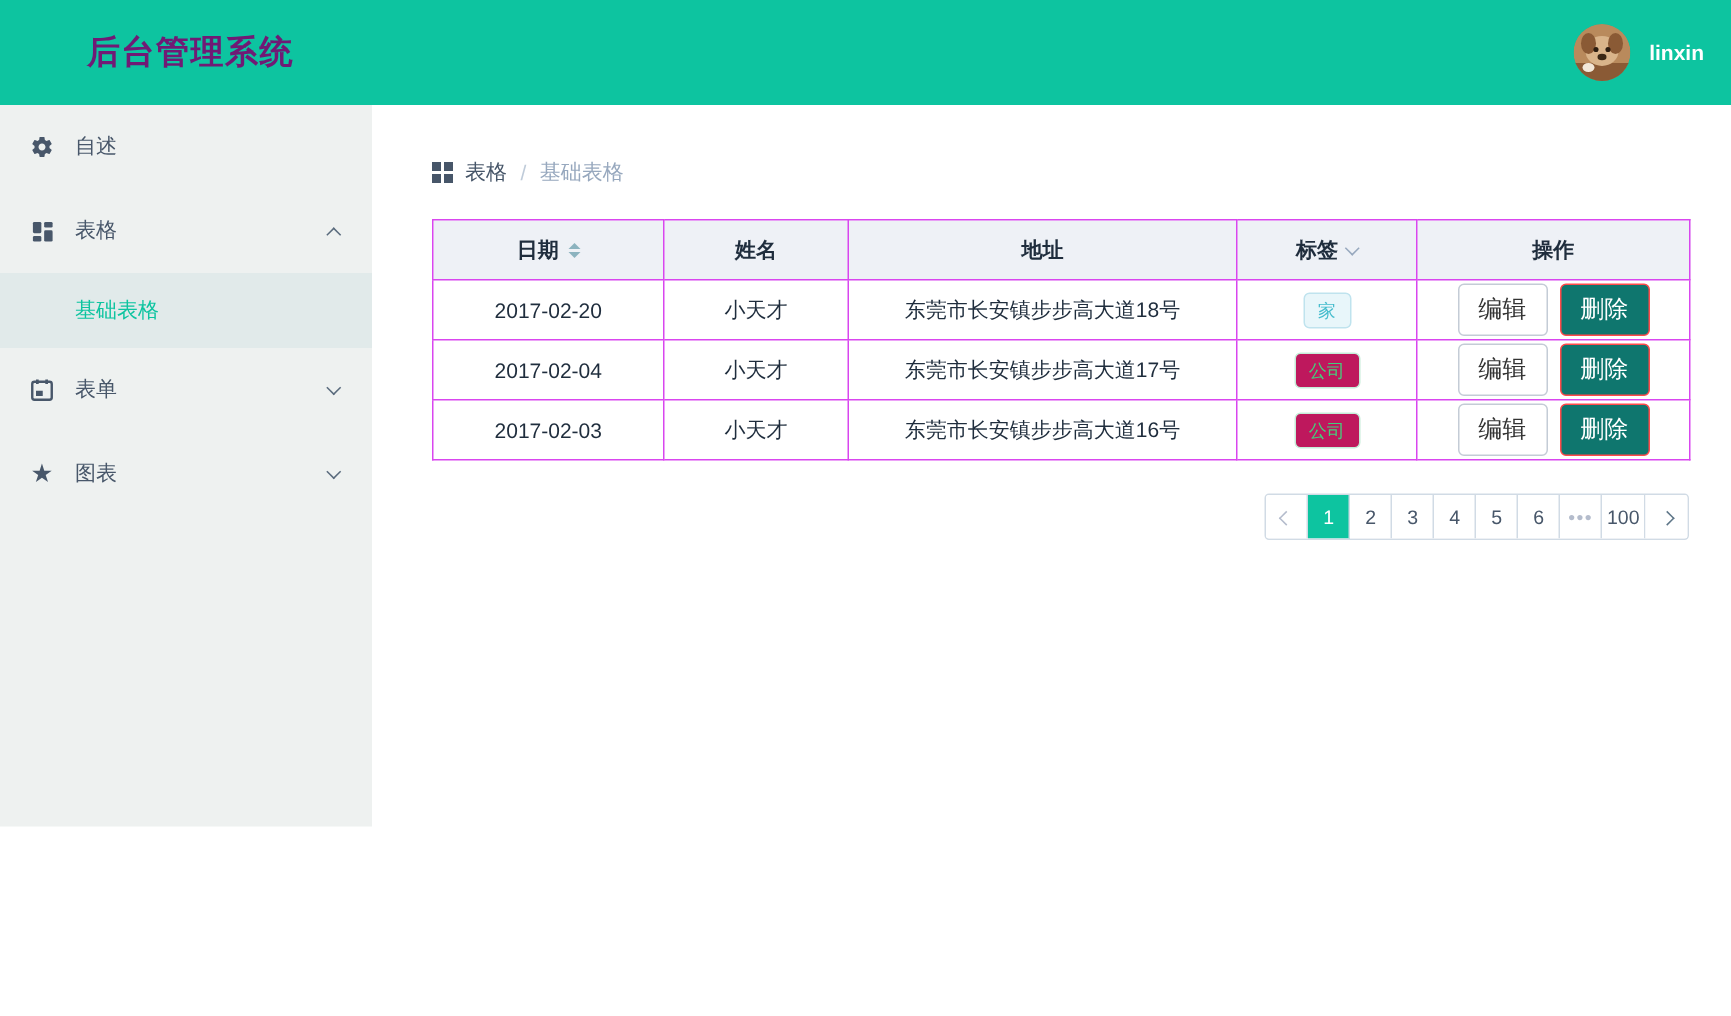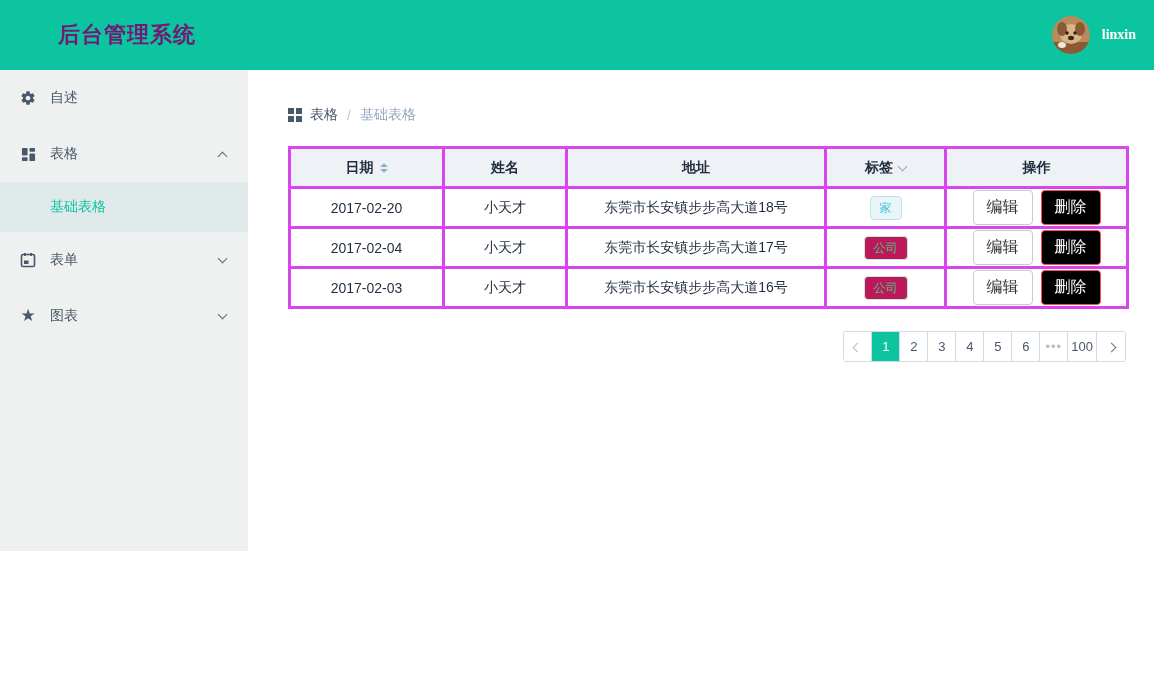--- a/index.html
+++ b/index.html
@@ -4,21 +4,21 @@
 <style>
   * { margin:0; padding:0; box-sizing:border-box; }
   html,body { width:1154px; height:677px; overflow:hidden; }
   body { font-family:"Liberation Sans","DejaVu Sans",sans-serif; background:#fff; color:#1f2d3d; }
 
   
   .header { height:70px; background:#0dc4a0; display:flex; align-items:center; padding:0 18px 0 58px; }
   .header-title { color:#701a75; font-size:22px; font-weight:bold; letter-spacing:1px; }
   .header-spacer { flex:1; }
   .avatar { width:38px; height:38px; border-radius:50%; overflow:hidden; flex:0 0 38px; cursor:pointer; }
-  .username { color:#fff; font-size:14px; font-weight:bold; margin-left:12px;font-family:Liberation Serif, serif; }
+  .username { color:#fff; font-size:14px; font-weight:bold; margin-left:12px; }
 
   
   .layout { display:flex; height:481px; }
   .sidebar { width:248px; background:#eef1f0; flex:0 0 248px; }
   .menu-item { height:56px; display:flex; align-items:center; padding:0 22px 0 20px; font-size:14px; color:#48576a; cursor:pointer; }
   .menu-icon { width:16px; height:16px; margin-right:14px; display:inline-flex; align-items:center; justify-content:center; }
   .menu-icon svg { display:block; }
   .menu-label { flex:1; }
   .star-glyph { font-size:17px; line-height:16px; color:#48576a; }
   .chev { width:7px; height:7px; border-right:1.6px solid #5a6b7d; border-bottom:1.6px solid #5a6b7d; display:inline-block; }
@@ -32,37 +32,37 @@
   .content { flex:1; background:#fff; padding:36px 28px 0 40px; }
   .breadcrumb { display:flex; align-items:center; font-size:14px; margin-bottom:22px; }
   .crumb-icon { width:14px; height:14px; display:grid; grid-template-columns:6px 6px; grid-template-rows:6px 6px; gap:2px; margin-right:8px; }
   .crumb-icon i { background:#475669; }
   .crumb-root { color:#475669; cursor:pointer; }
   .crumb-sep { color:#bfcbd9; margin:0 9px; }
   .crumb-current { color:#97a8be; }
 
   
   table { border-collapse:collapse; width:838px; table-layout:fixed; font-size:14px; }
-  th, td { border:3px solid #d946ef; text-align:center; height:40px; padding:0 6px; }
+  th, td { border:1px solid #d946ef; text-align:center; height:40px; padding:0 6px; }
   thead th { background:#eef1f6; color:#1f2d3d; font-weight:bold; }
   td { color:#1f2d3d; background:#fff; }
   .th-inner { display:inline-flex; align-items:center; gap:6px; }
   .sort-caret { display:inline-flex; flex-direction:column; gap:2px; cursor:pointer; }
   .sort-caret i { width:0; height:0; border:4px solid transparent; display:block; }
   .sort-caret .up { border-bottom-color:#8cb3bf; border-top-width:0; }
   .sort-caret .down { border-top-color:#8cb3bf; border-bottom-width:0; }
   .filter-chev { width:7px; height:7px; border-right:1.6px solid #97a8be; border-bottom:1.6px solid #97a8be; display:inline-block; transform:rotate(45deg); margin-bottom:3px; cursor:pointer; }
 
   .tag { display:inline-block; font-size:12px; line-height:22px; padding:0 9px; border-radius:4px; border:1px solid transparent; }
   .tag[data-type="blue"]  { background:#e8f6fa; border-color:#bfe3ee; color:#45bccd; }
   .tag[data-type="green"] { background:#be185d; border-color:#c5ecd8; color:#42d07c; }
 
   .btn { font-size:16px; border-radius:4px; padding:6px 13px; cursor:pointer; font-family:inherit; }
   .btn-edit { background:#fff; border:1px solid #c4ccd6; color:#333; margin-right:8px; }
-  .btn-delete { background:#000000; border:1px solid #ff4a4a; color:#fff; }
+  .btn-delete { background:#0f766e; border:1px solid #ff4a4a; color:#fff; }
 
   
   .pagination-row { width:838px; display:flex; justify-content:flex-end; margin-top:22px; }
   .pagination { display:inline-flex; border:1px solid #d1dbe5; border-radius:3px; overflow:hidden; background:#fff; }
   .page-cell { min-width:28px; height:29px; line-height:29px; text-align:center; font-size:13px; color:#48576a; border-right:1px solid #d1dbe5; cursor:pointer; padding:0 3px; background:#fff; user-select:none; }
   .page-cell:last-child { border-right:none; }
   .page-cell.active { background:#0dc4a0; color:#fff; }
   .page-cell.dots { color:#b4bccc; letter-spacing:1px; }
   .page-chev { width:7px; height:7px; border-right:1.6px solid #5e7688; border-bottom:1.6px solid #5e7688; display:inline-block; }
   .page-chev.left { transform:rotate(135deg); border-color:#b4bccc; }

